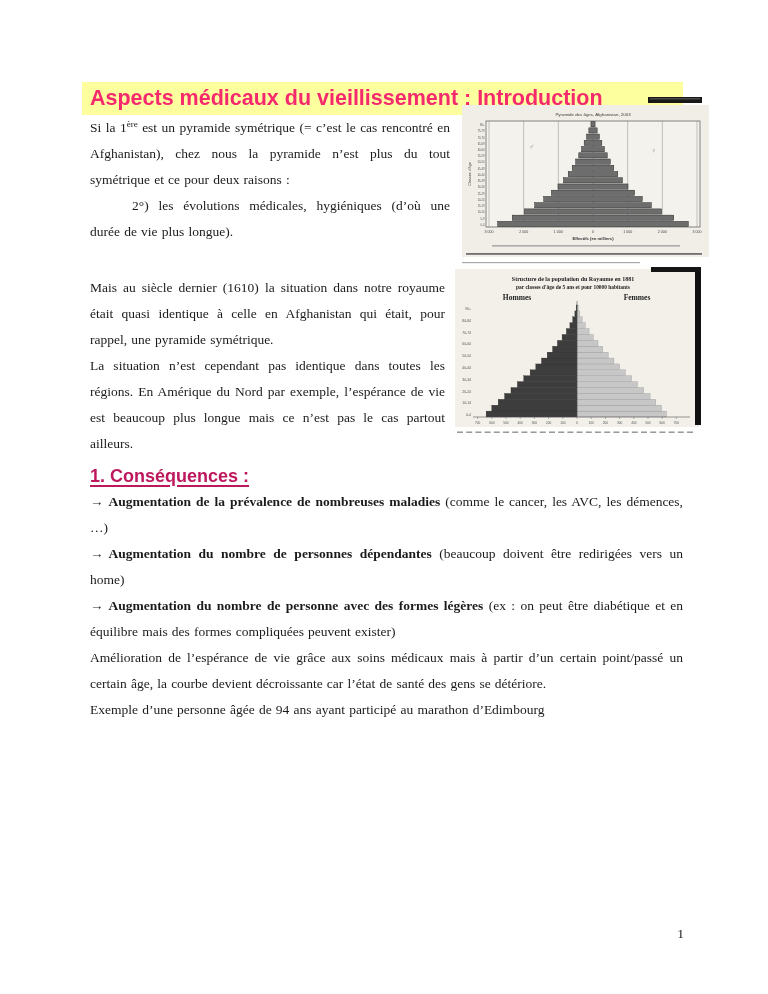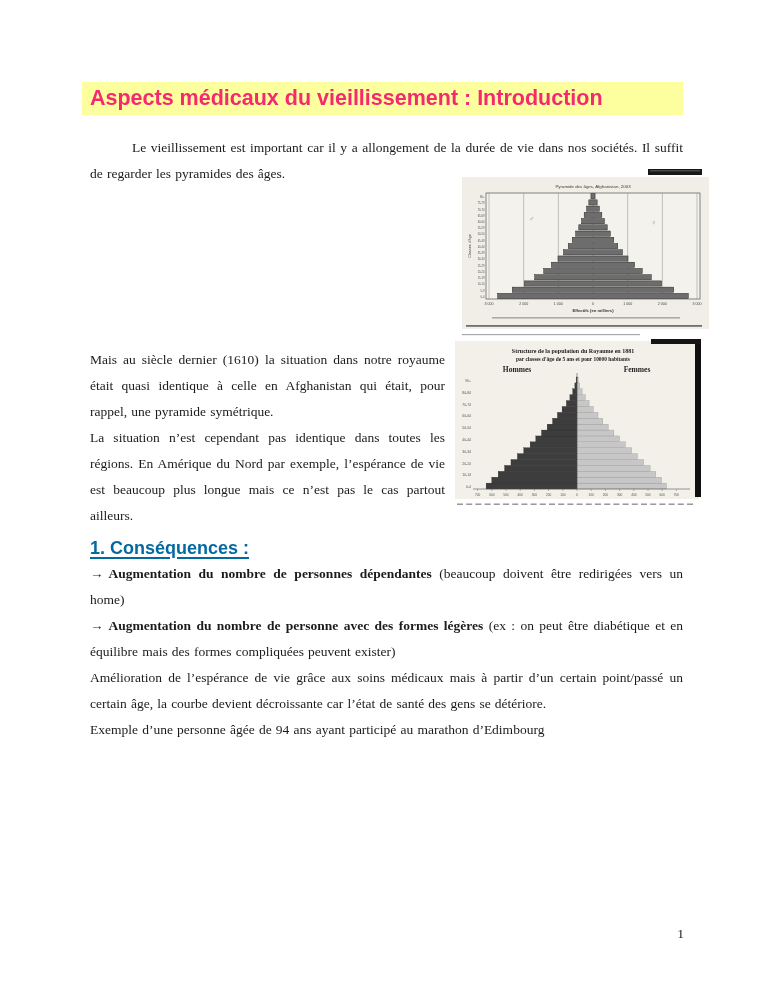--- a/index.html
+++ b/index.html
@@ -36,21 +36,21 @@
   }
   .fig1{width:247px;height:170px;margin:-18px -26px 8px 12px;}
   .fig2{width:250px;height:170px;margin:-8px -22px 6px 10px;}
   .figure svg{display:block;width:100%;height:100%;}
   h2.sec{
     clear:both;
     font-family:"Liberation Sans", sans-serif;
     font-weight:700;
     font-size:18px;
     line-height:22px;
-    color:#0369a1;
+    color:#be185d;
     text-decoration:underline;
     text-decoration-thickness:1.5px;
     text-underline-offset:3px;
     margin:8px 0 2px 0;
   }
   h2.sec.h2gap{margin-top:16px;}
   h2.sec.h3gap{margin-top:26px;}
   .arrow-item{margin:0;}
   .arrow-item .arr{margin-right:5px;}
   .arrow-item b{font-weight:700;}
@@ -64,21 +64,20 @@
     color:#222;
   }
 </style>
 </head>
 <body>
 
 <div class="page">
 
   <h1 class="doc-title">Aspects médicaux du vieillissement : Introduction</h1>
 
-  <p class="indent p-first">Le vieillissement est important car il y a allongement de la durée de vie dans nos sociétés. Il suffit de regarder les pyramides des âges.</p>
 
   <div class="wrap1">
     <div class="figure fig1">
       <svg viewBox="0 0 247 170">
           <rect x="0" y="8" width="247" height="152" fill="#f0eee7"></rect>
           <rect x="186" y="0" width="54" height="6" fill="#181818"></rect>
           <rect x="188" y="1.2" width="50" height="1.2" fill="#555"></rect>
           <text x="131" y="19" font-size="4.4" text-anchor="middle" fill="#3a3a3a" font-family="Liberation Sans, sans-serif">Pyramide des âges, Afghanistan, 2003</text>
           <rect x="24" y="24" width="214" height="106" fill="#f4f2ec" stroke="#555" stroke-width="0.7"></rect>
           <line x1="27" y1="24" x2="27" y2="130" stroke="#8a8a8a" stroke-width="0.5"></line>
@@ -131,20 +130,22 @@
           <text x="22.5" y="29.03529411764706" font-size="2.7" text-anchor="end" fill="#555" font-family="Liberation Sans, sans-serif">80+</text>
           <text x="131" y="143" font-size="4.2" font-weight="bold" text-anchor="middle" fill="#333" font-family="Liberation Sans, sans-serif">Effectifs (en milliers)</text>
           <text x="9" y="77" font-size="3.8" fill="#444" text-anchor="middle" transform="rotate(-90 9 77)" font-family="Liberation Sans, sans-serif">Classes d'âge</text>
           <text x="67" y="52" font-size="7" fill="#9a9a9a">♂</text>
           <text x="189" y="56" font-size="7" fill="#9a9a9a">♀</text>
           <rect x="30" y="148" width="188" height="1.6" fill="#9a9a9a" opacity="0.8"></rect>
           <rect x="4" y="156" width="236" height="1.8" fill="#6f6f6f"></rect>
           <rect x="0" y="165" width="178" height="1.2" fill="#a8a8a8"></rect>
         </svg>
     </div>
+    <p><span>Si la 1</span><sup class="ord">ère</sup><span> est un pyramide symétrique (= c’est le cas rencontré en Afghanistan), chez nous la pyramide n’est plus du tout symétrique et ce pour deux raisons :</span></p>
+    <p class="indent">2°) les évolutions médicales, hygiéniques (d’où une durée de vie plus longue).</p>
   </div>
 
   <div class="wrap2">
     <div class="figure fig2">
       <svg viewBox="0 0 250 170">
           <rect x="0" y="2" width="244" height="158" fill="#f2f0e9"></rect>
           <text x="118" y="14" font-size="6" font-weight="bold" text-anchor="middle" fill="#222" font-family="Liberation Serif, serif">Structure de la population du Royaume en 1881</text>
           <text x="118" y="22" font-size="5.4" font-weight="bold" text-anchor="middle" fill="#222" font-family="Liberation Serif, serif">par classes d'âge de 5 ans et pour 10000 habitants</text>
           <text x="62" y="33" font-size="7.5" font-weight="bold" text-anchor="middle" fill="#222" font-family="Liberation Serif, serif">Hommes</text>
           <text x="182" y="33" font-size="7.5" font-weight="bold" text-anchor="middle" fill="#222" font-family="Liberation Serif, serif">Femmes</text>
@@ -256,20 +257,21 @@
           <rect x="213.6" y="164.5" width="6" height="1.4" fill="#8f8f8f"></rect>
           <rect x="222.79999999999998" y="164.5" width="6" height="1.4" fill="#8f8f8f"></rect>
           <rect x="231.99999999999997" y="164.5" width="6" height="1.4" fill="#8f8f8f"></rect>
         </svg>
     </div>
     <p>Mais au siècle dernier (1610) la situation dans notre royaume était quasi identique à celle en Afghanistan qui était, pour rappel, une pyramide symétrique.</p>
     <p>La situation n’est cependant pas identique dans toutes les régions. En Amérique du Nord par exemple, l’espérance de vie est beaucoup plus longue mais ce n’est pas le cas partout ailleurs.</p>
   </div>
 
   <h2 class="sec">1. Conséquences :</h2>
+  <p class="arrow-item"><span class="arr">→</span><b>Augmentation de la prévalence de nombreuses maladies</b><span> (comme le cancer, les AVC, les démences, …)</span></p>
   <p class="arrow-item"><span class="arr">→</span><b>Augmentation du nombre de personnes dépendantes</b><span> (beaucoup doivent être redirigées vers un home)</span></p>
   <p class="arrow-item"><span class="arr">→</span><b>Augmentation du nombre de personne avec des formes légères</b><span> (ex : on peut être diabétique et en équilibre mais des formes compliquées peuvent exister)</span></p>
 
   <p class="sec-body">Amélioration de l’espérance de vie grâce aux soins médicaux mais à partir d’un certain point/passé un certain âge, la courbe devient décroissante car l’état de santé des gens se détériore.</p>
 
   <p class="sec-body">Exemple d’une personne âgée de 94 ans ayant participé au marathon d’Edimbourg</p>
 
   <div class="page-number">1</div>
 
 </div>

